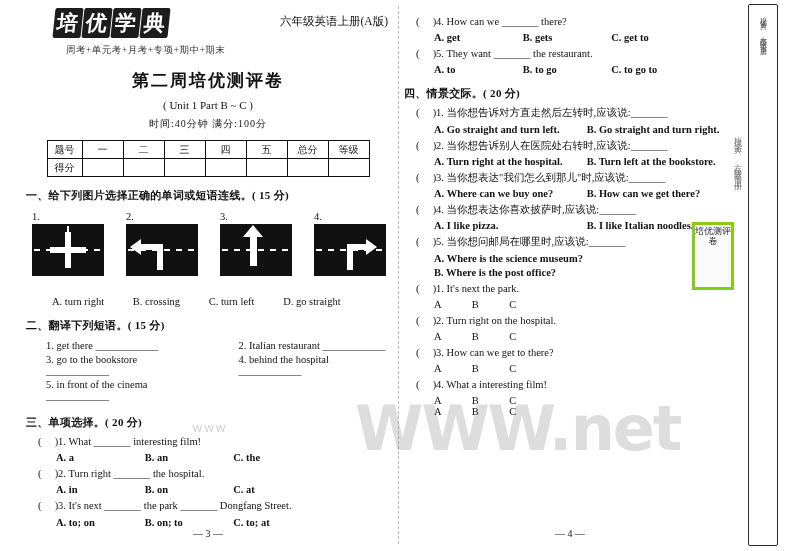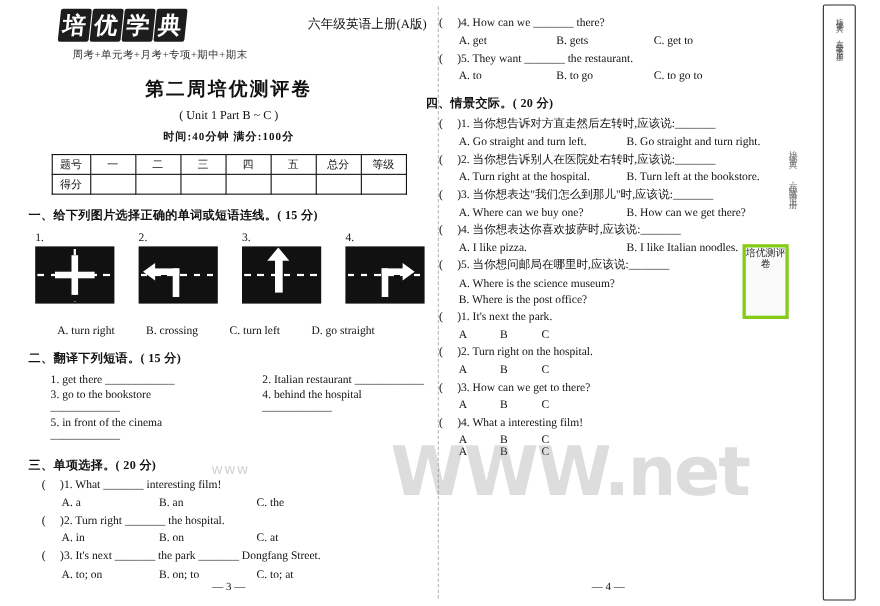--- a/index.html
+++ b/index.html
@@ -16,21 +16,21 @@
     background:#ffffff;
     box-sizing:border-box;
   }
   .col{
     position:absolute;
     top:0;
     height:551px;
     box-sizing:border-box;
   }
   .col-left{left:22px;width:372px;padding-top:8px;}
-  .col-right{left:383px;width:340px;padding-top:8px;}
+  .col-right{left:400px;width:340px;padding-top:8px;}
   .divider{
     position:absolute;left:398px;top:6px;width:0;height:538px;
     border-left:1px dashed #b9b9b9;
   }
   .rightrule{
     position:absolute;left:748px;top:4px;width:28px;height:540px;
     border:1px solid #2b2b2b;border-radius:2px;
   }
   
   .hdr{position:relative;height:34px;}
@@ -58,21 +58,21 @@
     letter-spacing:0.5px;
   }
   .maintitle{
     margin-top:12px;text-align:center;
     font-size:17px;font-weight:bold;letter-spacing:2px;
   }
   .subtitle{
     margin-top:7px;text-align:center;font-size:11px;
   }
   .meta{
-    margin-top:6px;text-align:center;font-size:10px;letter-spacing:1px;font-weight:bold;
+    margin-top:6px;text-align:center;font-size:10px;letter-spacing:1px;
   }
   
   .scoretbl{
     margin:9px auto 0 auto;
     border-collapse:collapse;
     font-size:10px;
   }
   .scoretbl td{
     border:1px solid #111;
     width:40px;height:17px;
@@ -80,21 +80,21 @@
     padding:0;
   }
   .scoretbl td.lbl{width:34px;}
   
   .sec{
     font-size:11px;font-weight:bold;
     margin:11px 0 4px 4px;
     letter-spacing:0.3px;
   }
   .q{font-size:10.5px;margin:3px 0 3px 16px;line-height:1.45;}
-  .opts{font-size:10.5px;margin:2px 0 2px 34px;}
+  .opts{font-size:10.5px;margin:2px 0 2px 34px;font-weight:bold;}
   .opts span{display:inline-block;}
   
   .picrow{
     margin:8px 0 0 10px;
     display:flex;gap:18px;align-items:flex-start;
   }
   .picwrap{width:76px;}
   .picnum{font-size:10.5px;margin-bottom:2px;}
   .sign{
     width:72px;height:52px;background:#111;position:relative;

